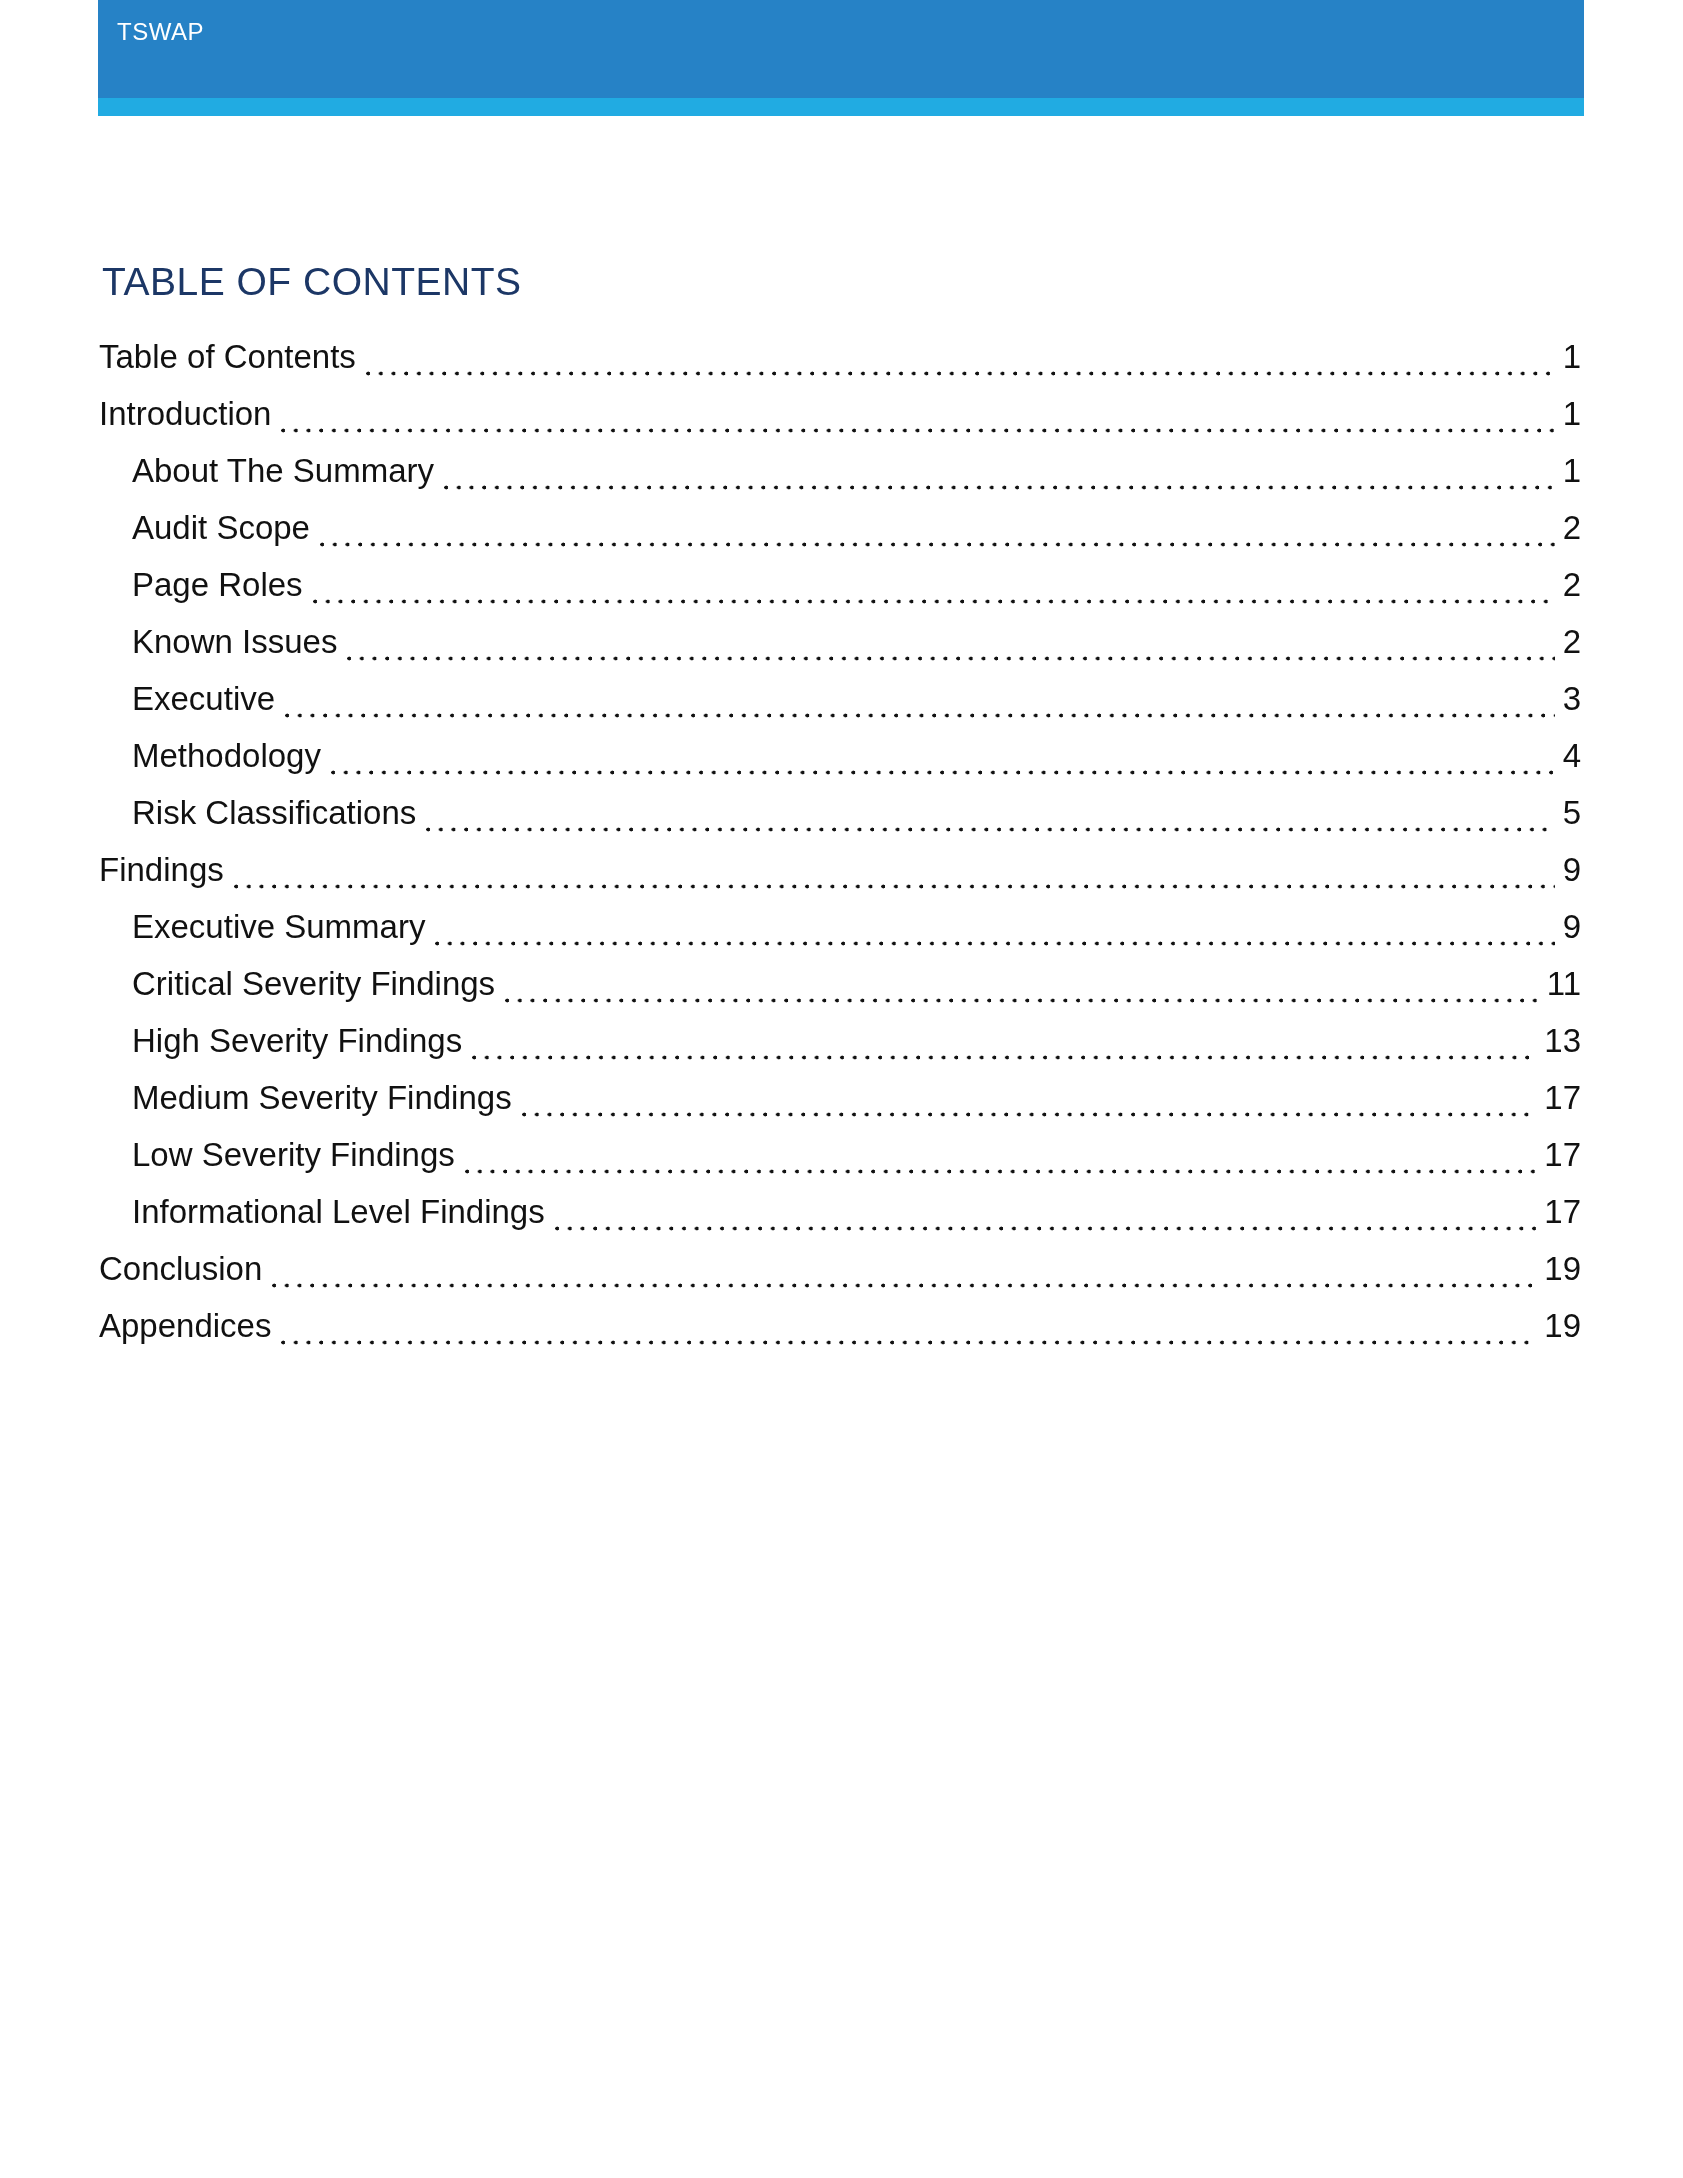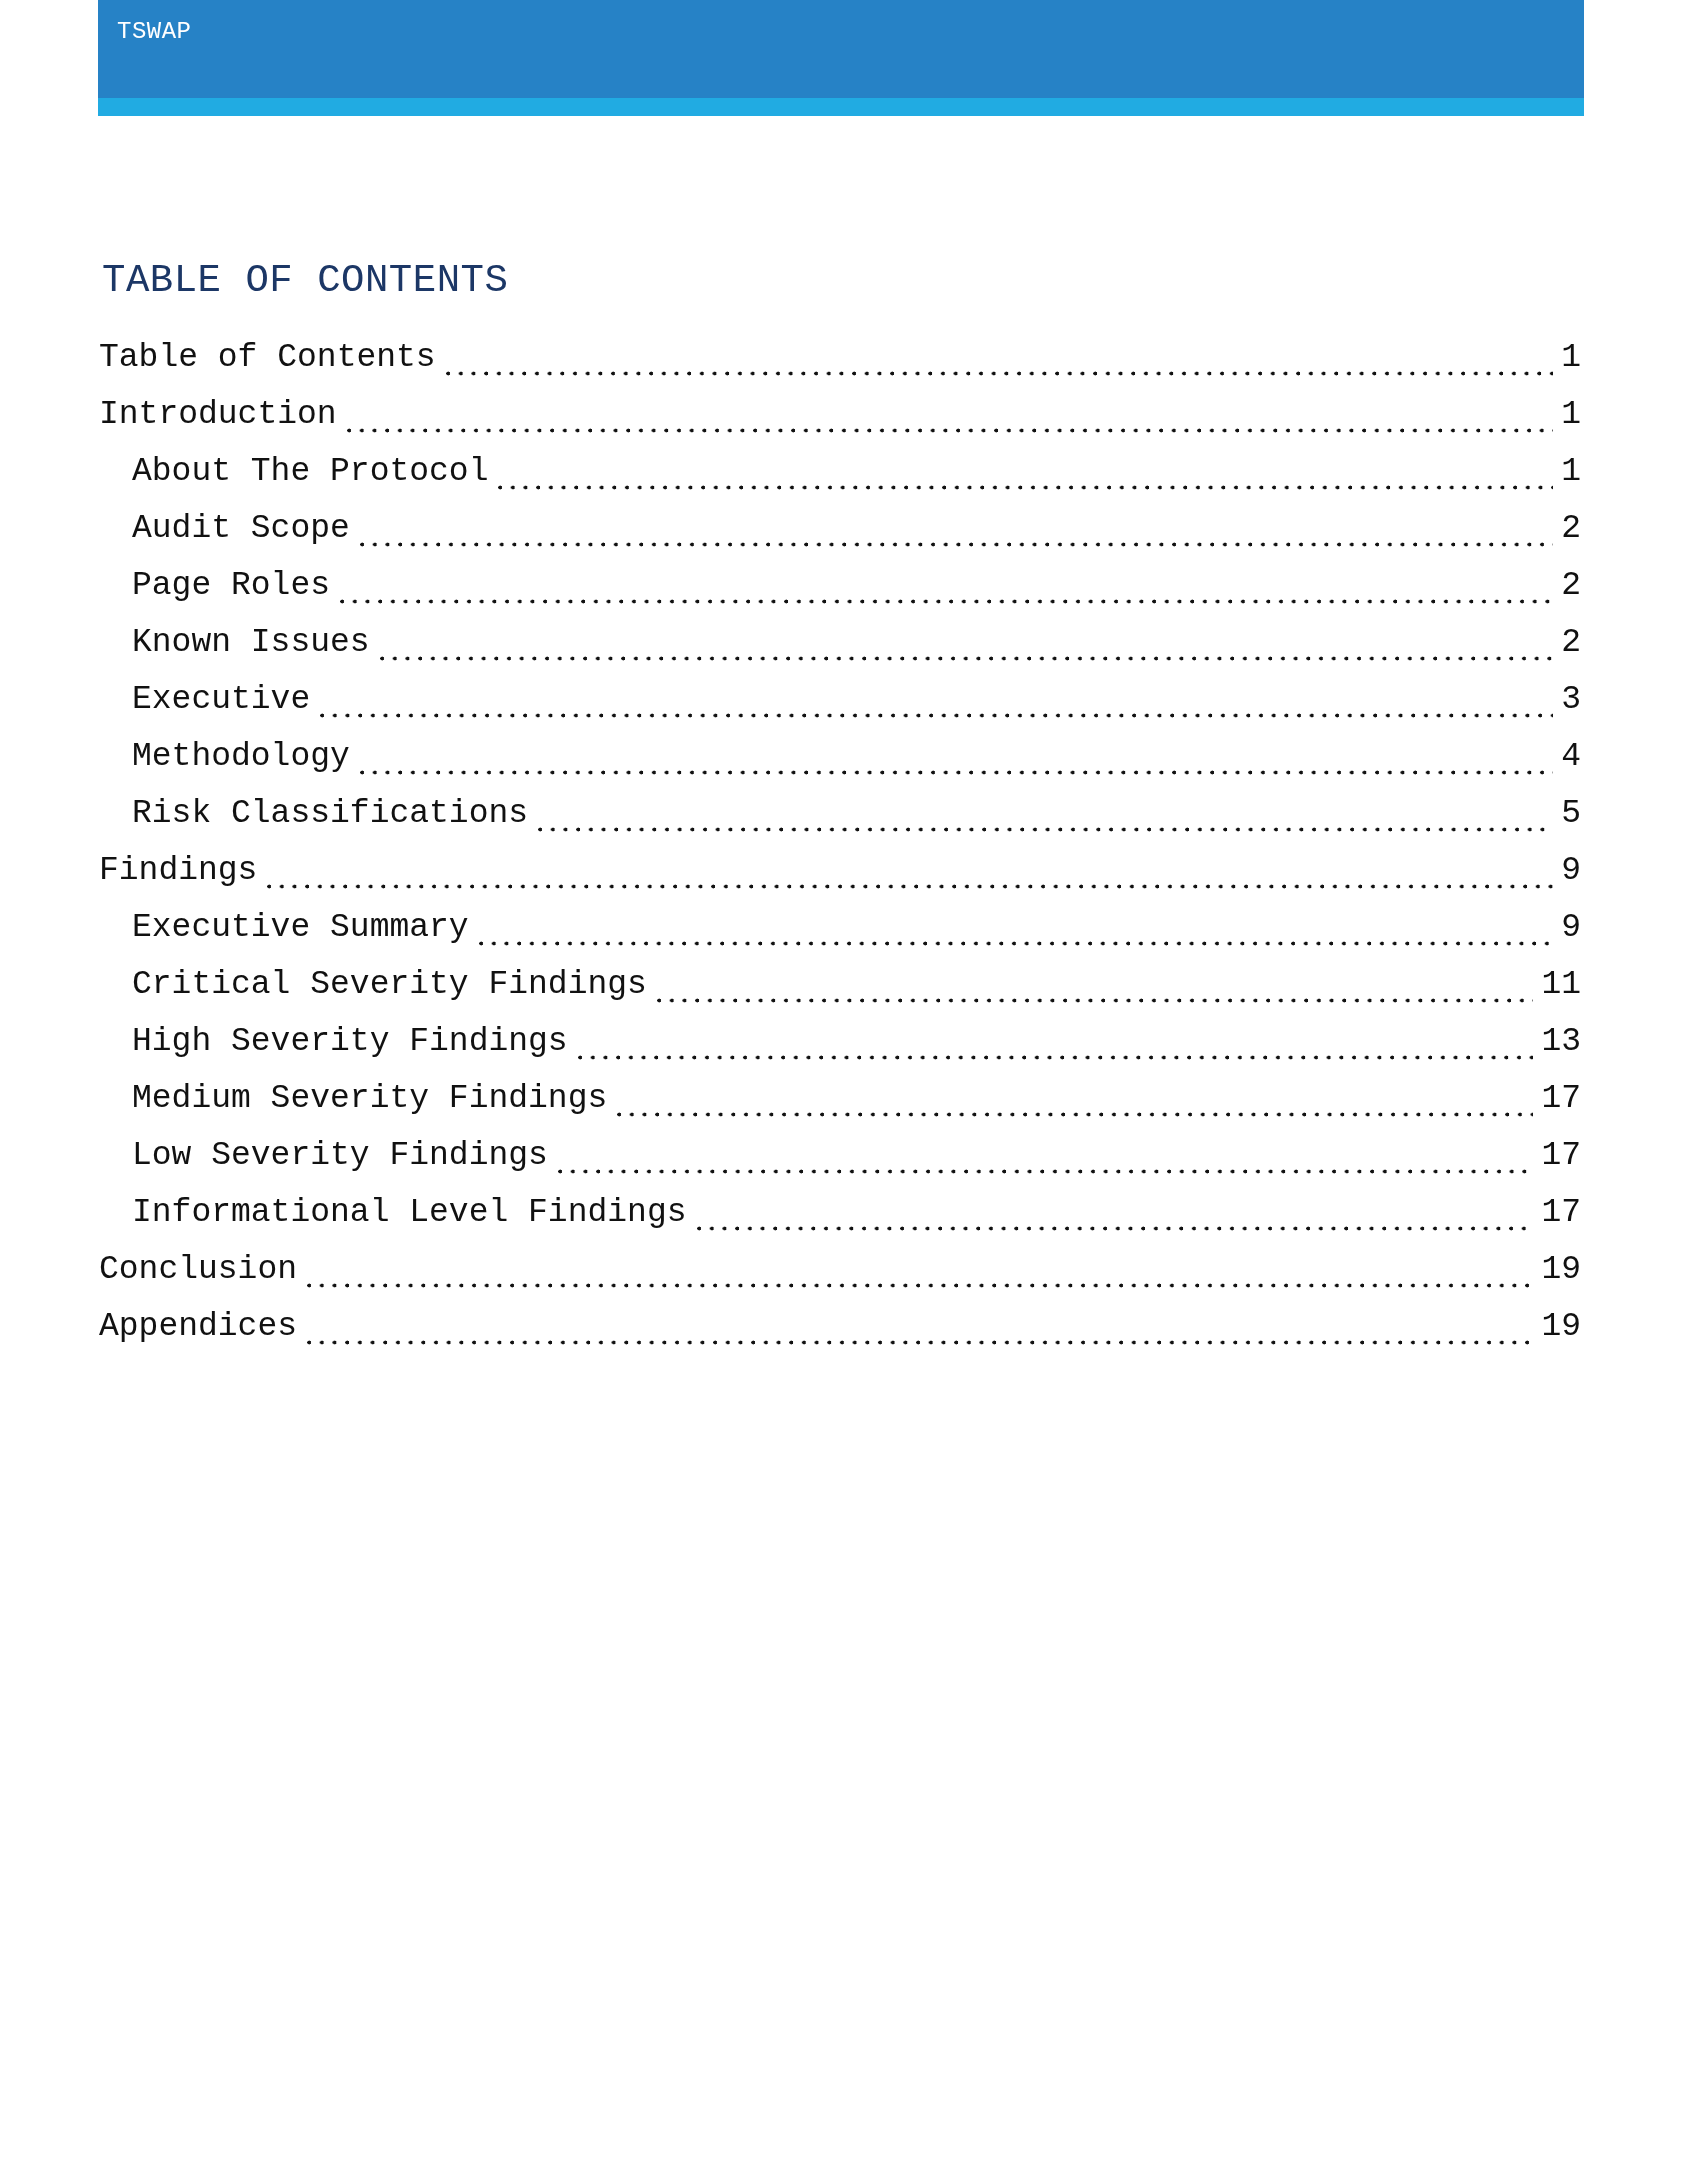--- a/index.html
+++ b/index.html
@@ -1,21 +1,21 @@
 <!DOCTYPE html>
 <html><head>
 <meta charset="utf-8">
 <style>
   html, body { margin: 0; padding: 0; background: #ffffff; }
   .page {
     position: relative;
     width: 1683px;
     height: 1570px;
     background: #ffffff;
-    font-family: Liberation Mono, monospace;
+    font-family: Liberation Sans, sans-serif;
     overflow: hidden;
   }
   .banner {
     position: absolute;
     left: 98px; top: 0;
     width: 1486px; height: 98px;
     background: var(--banner, #2682C6);
   }
   .banner-strip {
     position: absolute;
@@ -97,21 +97,21 @@
     <span class="toc-label">Table of Contents</span>
     <span class="toc-leader"></span>
     <span class="toc-page">1</span>
   </div>
       <div class="toc-row level-1">
     <span class="toc-label">Introduction</span>
     <span class="toc-leader"></span>
     <span class="toc-page">1</span>
   </div>
       <div class="toc-row level-2">
-    <span class="toc-label">About The Protocol</span>
+    <span class="toc-label">About The Summary</span>
     <span class="toc-leader"></span>
     <span class="toc-page">1</span>
   </div>
       <div class="toc-row level-2">
     <span class="toc-label">Audit Scope</span>
     <span class="toc-leader"></span>
     <span class="toc-page">2</span>
   </div>
       <div class="toc-row level-2">
     <span class="toc-label">Page Roles</span>

